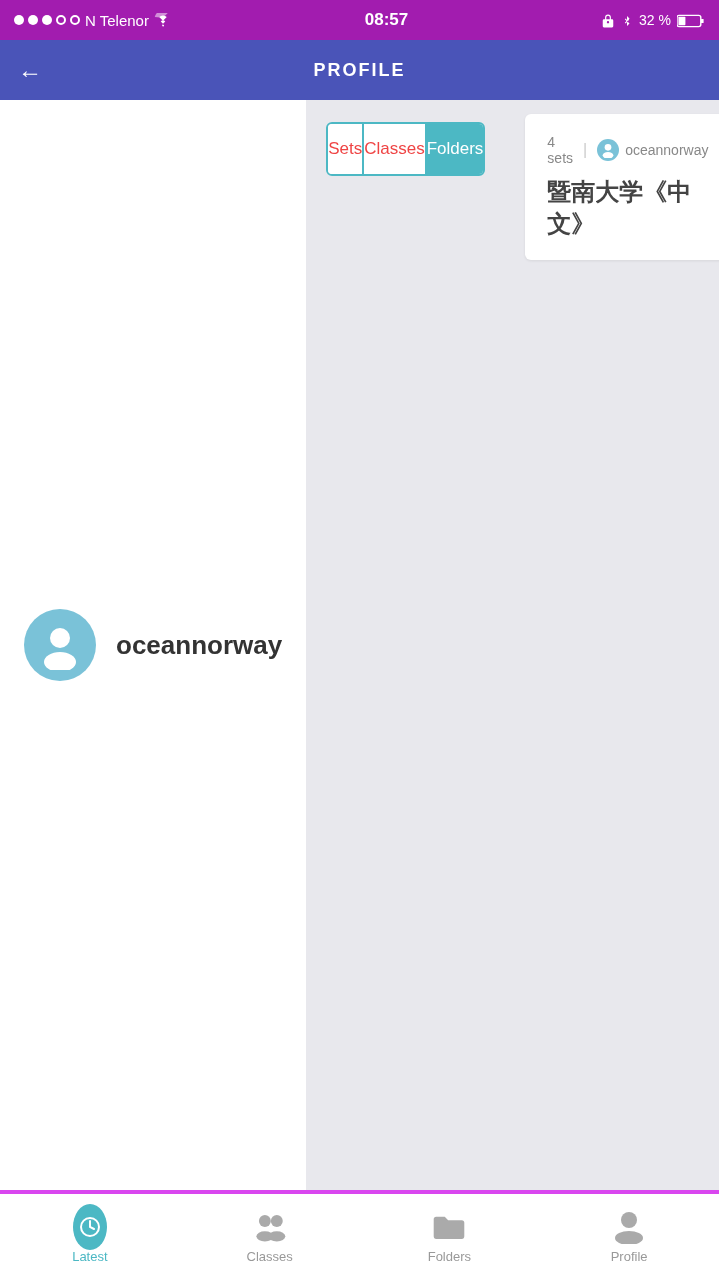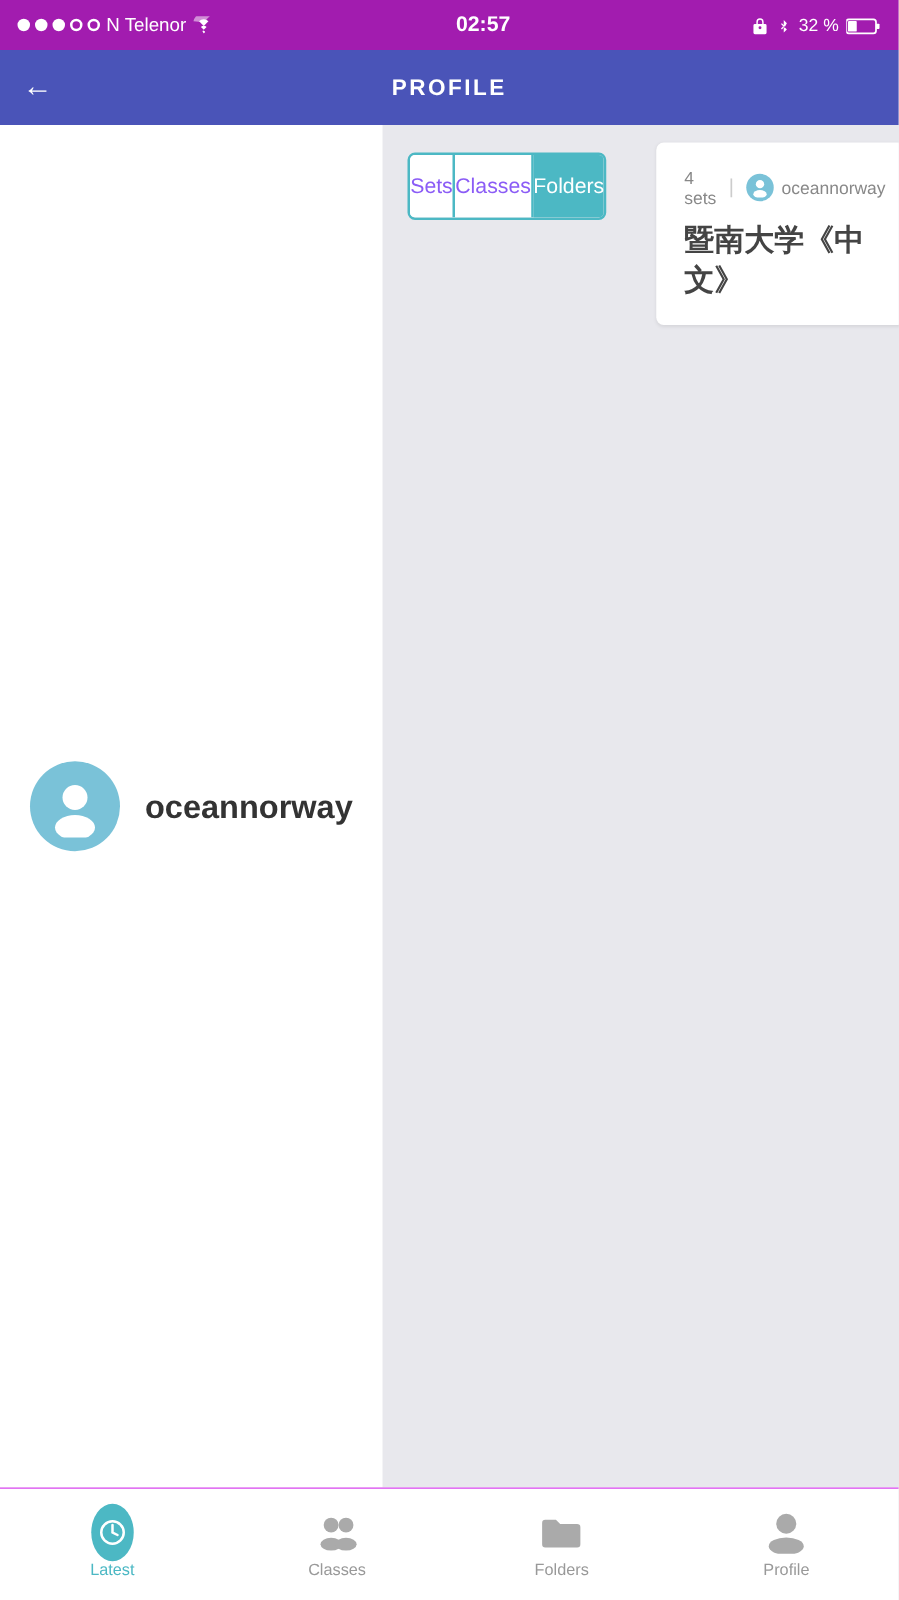--- a/index.html
+++ b/index.html
@@ -104,21 +104,21 @@
     .tab {
       flex: 1;
       height: 50px;
       display: flex;
       align-items: center;
       justify-content: center;
       font-size: 17px;
       font-weight: 500;
       cursor: pointer;
       background: white;
-      color: #8b5cf6;
+      color: #ef4444;
       border: none;
       outline: none;
     }
     .tab.active {
       background: #4cb8c4;
       color: white;
     }
     .tab:not(:last-child) {
       border-right: 2px solid #4cb8c4;
     }
@@ -168,21 +168,21 @@
       font-size: 24px;
       font-weight: 600;
       color: #444;
       font-family: Liberation Mono, monospace;
     }
 
     
     .bottom-nav {
       height: 90px;
       background: white;
-      border-top: 1px solid #d946ef;
+      border-top: 4px solid #d946ef;
       display: flex;
       align-items: center;
       justify-content: flex-end;
       flex-shrink: 0;
     }
     .nav-item {
       display: flex;
       flex-direction: column;
       align-items: center;
       gap: 5px;
@@ -230,21 +230,21 @@
     </div>
     <span>N Telenor</span>
 
     <svg width="18" height="14" viewBox="0 0 24 18" fill="white">
       <path d="M12 14l3-3a4.2 4.2 0 00-6 0l3 3z"></path>
       <path d="M12 18l1.5-1.5A2 2 0 0012 15a2 2 0 00-1.5.5L12 18z"></path>
       <path d="M12 10l5-5A7 7 0 007 5l5 5z"></path>
       <path d="M12 6l7-7A11 11 0 001 5l11 1z" opacity="0.5"></path>
     </svg>
   </div>
-  <span style="font-size:17px;font-weight:600;">02:57</span>
+  <span style="font-size:17px;font-weight:600;">08:57</span>
   <div class="status-right">
 
     <svg width="14" height="14" viewBox="0 0 24 24" fill="white">
       <path d="M12 1a5 5 0 00-5 5v3H5a2 2 0 00-2 2v10a2 2 0 002 2h14a2 2 0 002-2V11a2 2 0 00-2-2h-2V6a5 5 0 00-5-5zm0 2a3 3 0 013 3v3H9V6a3 3 0 013-3zm0 9a2 2 0 110 4 2 2 0 010-4z"></path>
     </svg>
 
     <svg width="12" height="14" viewBox="0 0 24 24" fill="white">
       <path d="M17 7l-5-5v8l-3-3-1.4 1.4L11 12l-3.4 3.6L9 17l3-3v8l5-5-3.5-3.5L17 7zm-3 10.2l-2-2v-4l2 2-2 2 2 2z"></path>
     </svg>
     <span>32 %</span>

